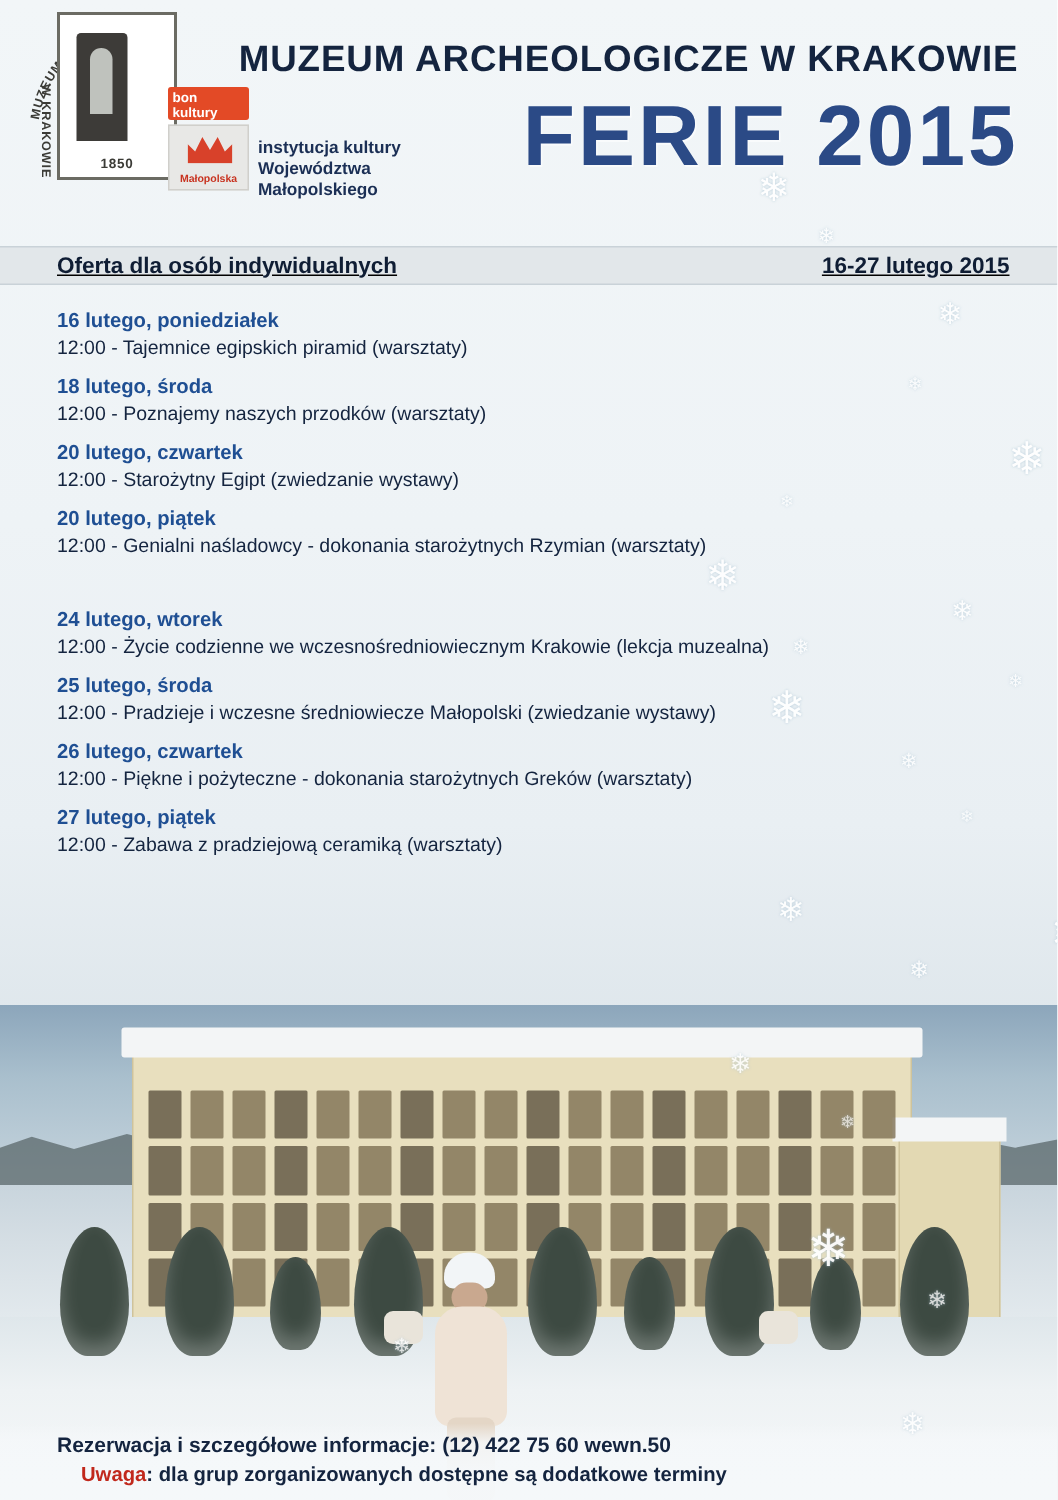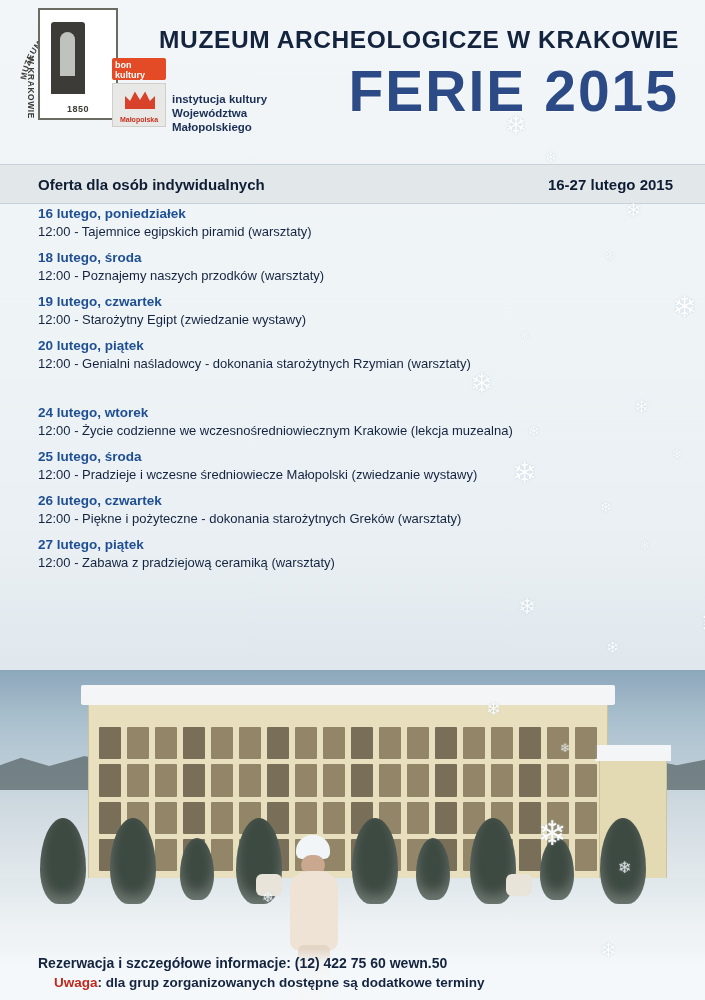--- a/index.html
+++ b/index.html
@@ -137,28 +137,29 @@
     color: #2b4a86;
     letter-spacing: 2px;
     white-space: nowrap;
     text-shadow: 1px 1px 0 rgba(255,255,255,.6);
   }
 
   
   .offer-bar {
     position: absolute;
     left: 0; right: 0; top: 164px;
-    height: 40px;
+    height: 26px;
     background: #e2e7ea;
     border-top: 1px solid #c9d2d8;
     border-bottom: 1px solid #c9d2d8;
     display: flex;
     align-items: center;
     justify-content: space-between;
     padding: 0 32px 0 38px;
+    text-decoration: underline;
   }
   .offer-left, .offer-right {
     font-size: 15px;
     font-weight: bold;
     color: #0f1d34;
   }
 
   
   .program {
     position: absolute;
@@ -329,21 +330,21 @@
   <div class="program" id="program-list">
       <div class="entry">
         <div class="entry-date">16 lutego, poniedziałek</div>
         <div class="entry-desc">12:00 - Tajemnice egipskich piramid (warsztaty)</div>
       </div>
       <div class="entry">
         <div class="entry-date">18 lutego, środa</div>
         <div class="entry-desc">12:00 - Poznajemy naszych przodków (warsztaty)</div>
       </div>
       <div class="entry">
-        <div class="entry-date">19 lutego, czwartek</div>
+        <div class="entry-date">20 lutego, czwartek</div>
         <div class="entry-desc">12:00 - Starożytny Egipt (zwiedzanie wystawy)</div>
       </div>
       <div class="entry gap">
         <div class="entry-date">20 lutego, piątek</div>
         <div class="entry-desc">12:00 - Genialni naśladowcy - dokonania starożytnych Rzymian (warsztaty)</div>
       </div>
       <div class="entry">
         <div class="entry-date">24 lutego, wtorek</div>
         <div class="entry-desc">12:00 - Życie codzienne we wczesnośredniowiecznym Krakowie (lekcja muzealna)</div>
       </div>

